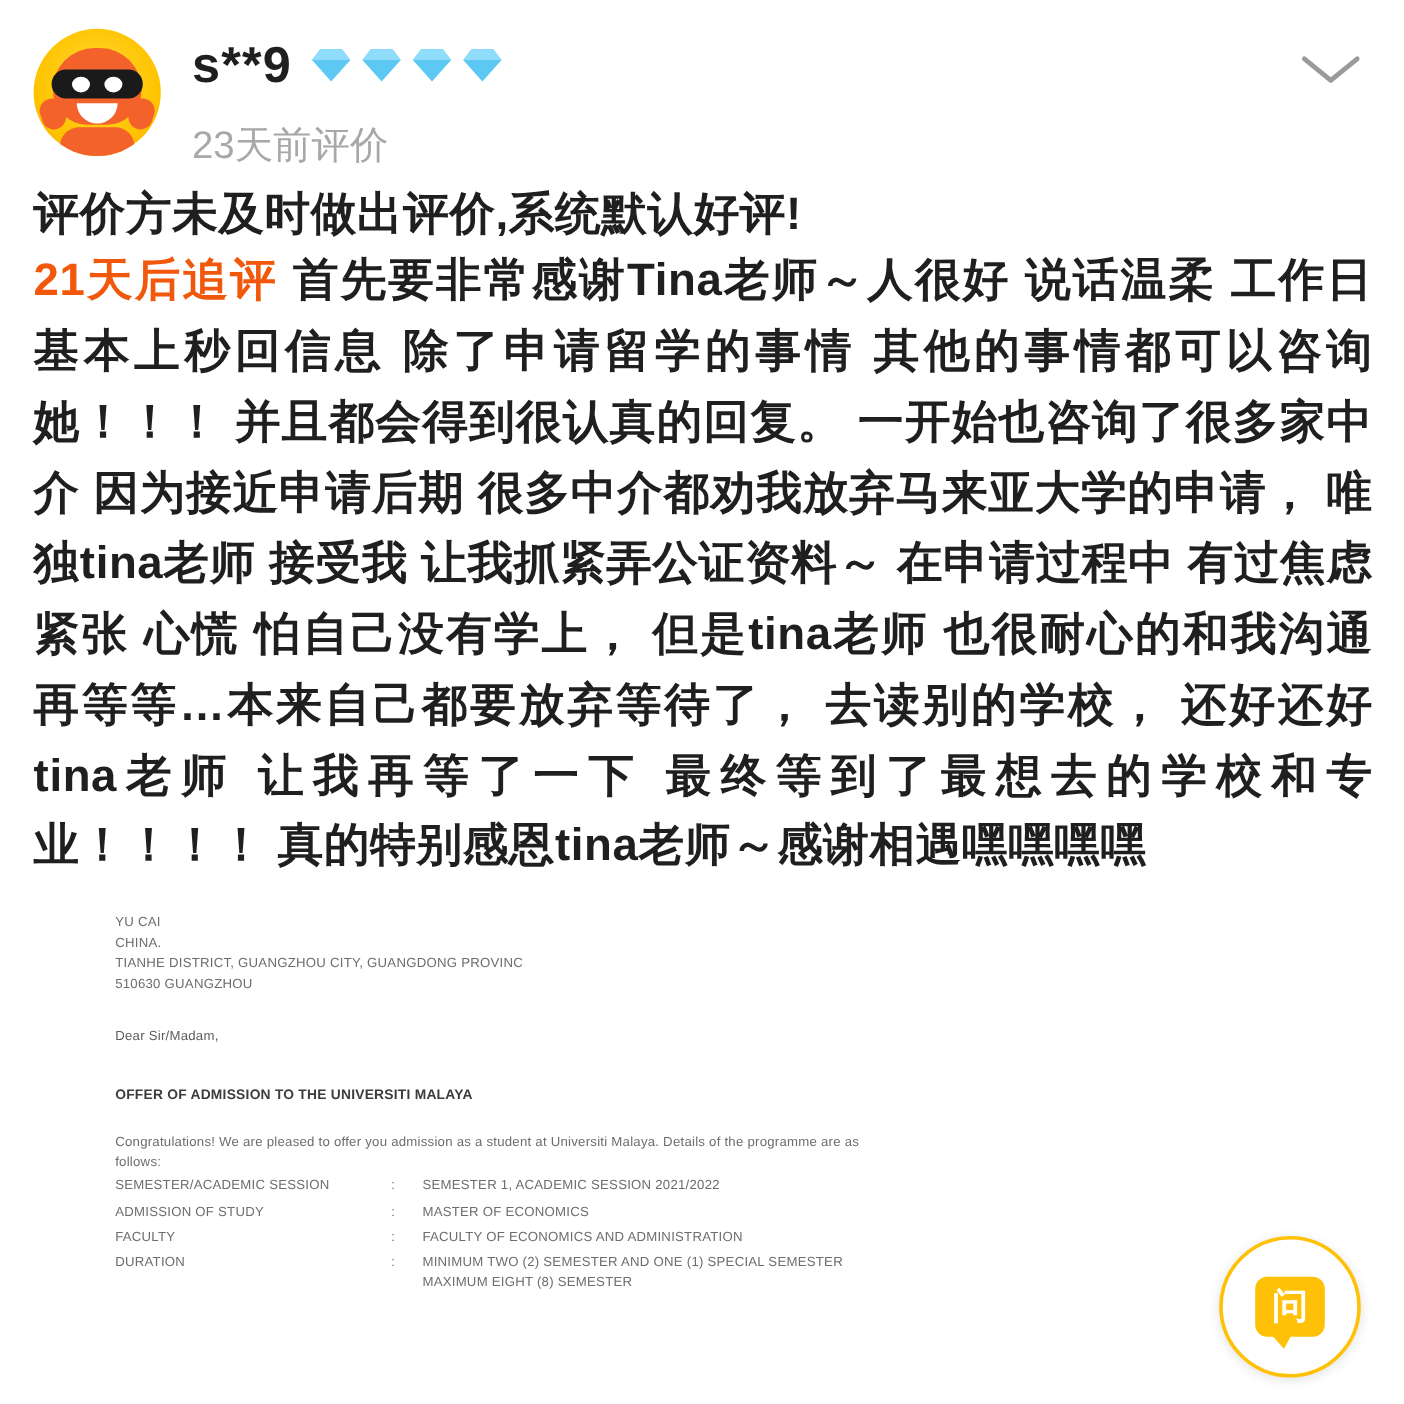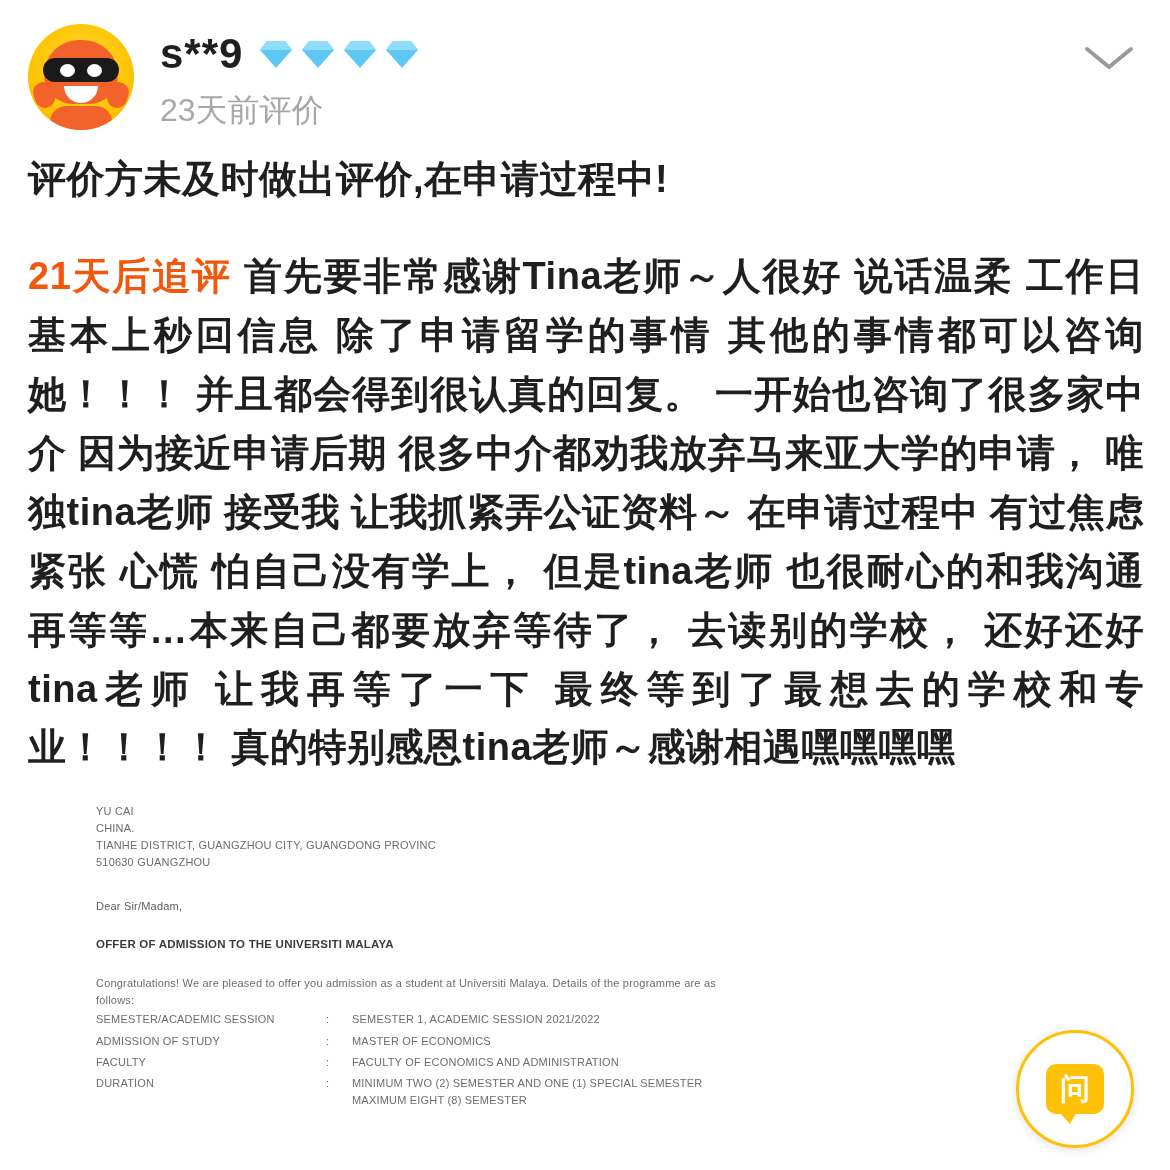--- a/index.html
+++ b/index.html
@@ -117,21 +117,21 @@
   .diamonds {
     display: flex;
     gap: 8px;
     align-items: center;
   }
   .diamond {
     width: 34px;
     height: 30px;
   }
   .time-row {
-    margin-top: 14px;
+    margin-top: 25px;
     font-size: 32px;
     color: #a8a8a8;
     line-height: 1;
   }
   .chevron-btn {
     position: absolute;
     right: 34px;
     top: 40px;
     width: 54px;
     height: 34px;
@@ -145,21 +145,20 @@
     padding: 34px 26px 0 28px;
   }
   .first-line {
     font-size: 38px;
     font-weight: bold;
     color: #1f1f1f;
     line-height: 1.35;
     letter-spacing: 0.5px;
   }
   .followup {
-    margin-top: 42px;
     font-size: 38px;
     font-weight: bold;
     color: #1f1f1f;
     line-height: 1.55;
     letter-spacing: 0.5px;
     text-align: justify;
   }
   .followup-tag {
     color: #f2580c;
     font-weight: bold;
@@ -173,21 +172,21 @@
   .doc {
     background: #ffffff;
     color: #6d6d6d;
     font-size: 11px;
     line-height: 1.55;
     font-family: "Liberation Sans", "DejaVu Sans", sans-serif;
     letter-spacing: 0.2px;
   }
   .doc .addr { margin-bottom: 26px; }
   .doc .addr div { white-space: nowrap; }
-  .doc .salutation { margin-bottom: 21px; color: #5c5c5c; }
+  .doc .salutation { margin-bottom: 32px; color: #5c5c5c; }
   .doc .subject {
     font-weight: bold;
     color: #3c3c3c;
     margin-bottom: 22px;
     font-size: 11.5px;
   }
   .doc .congrats { max-width: 640px; }
   .doc table {
     border-collapse: collapse;
     width: 100%;
@@ -287,21 +286,21 @@
   </div>
 
   <div class="chevron-btn">
     <svg width="54" height="32" viewBox="0 0 54 32">
       <polyline points="5,8 27,26 49,8" fill="none" stroke="#9a9a9a" stroke-width="4" stroke-linecap="round" stroke-linejoin="round"></polyline>
     </svg>
   </div>
 </div>
 
 <div class="review-body">
-  <div class="first-line">评价方未及时做出评价,在申请过程中!</div>
+  <div class="first-line">评价方未及时做出评价,系统默认好评!</div>
 
   <div class="followup">
     <span class="followup-tag">21天后追评</span><span> 首先要非常感谢Tina老师～人很好 说话温柔 工作日基本上秒回信息 除了申请留学的事情 其他的事情都可以咨询她！！！ 并且都会得到很认真的回复。 一开始也咨询了很多家中介 因为接近申请后期 很多中介都劝我放弃马来亚大学的申请， 唯独tina老师 接受我 让我抓紧弄公证资料～ 在申请过程中 有过焦虑 紧张 心慌 怕自己没有学上， 但是tina老师 也很耐心的和我沟通 再等等…本来自己都要放弃等待了， 去读别的学校， 还好还好tina老师 让我再等了一下 最终等到了最想去的学校和专业！！！！ 真的特别感恩tina老师～感谢相遇嘿嘿嘿嘿</span>
   </div>
 </div>
 
 <div class="doc-wrap">
   <div class="doc">
     <div class="addr">
       <div>YU CAI</div>

